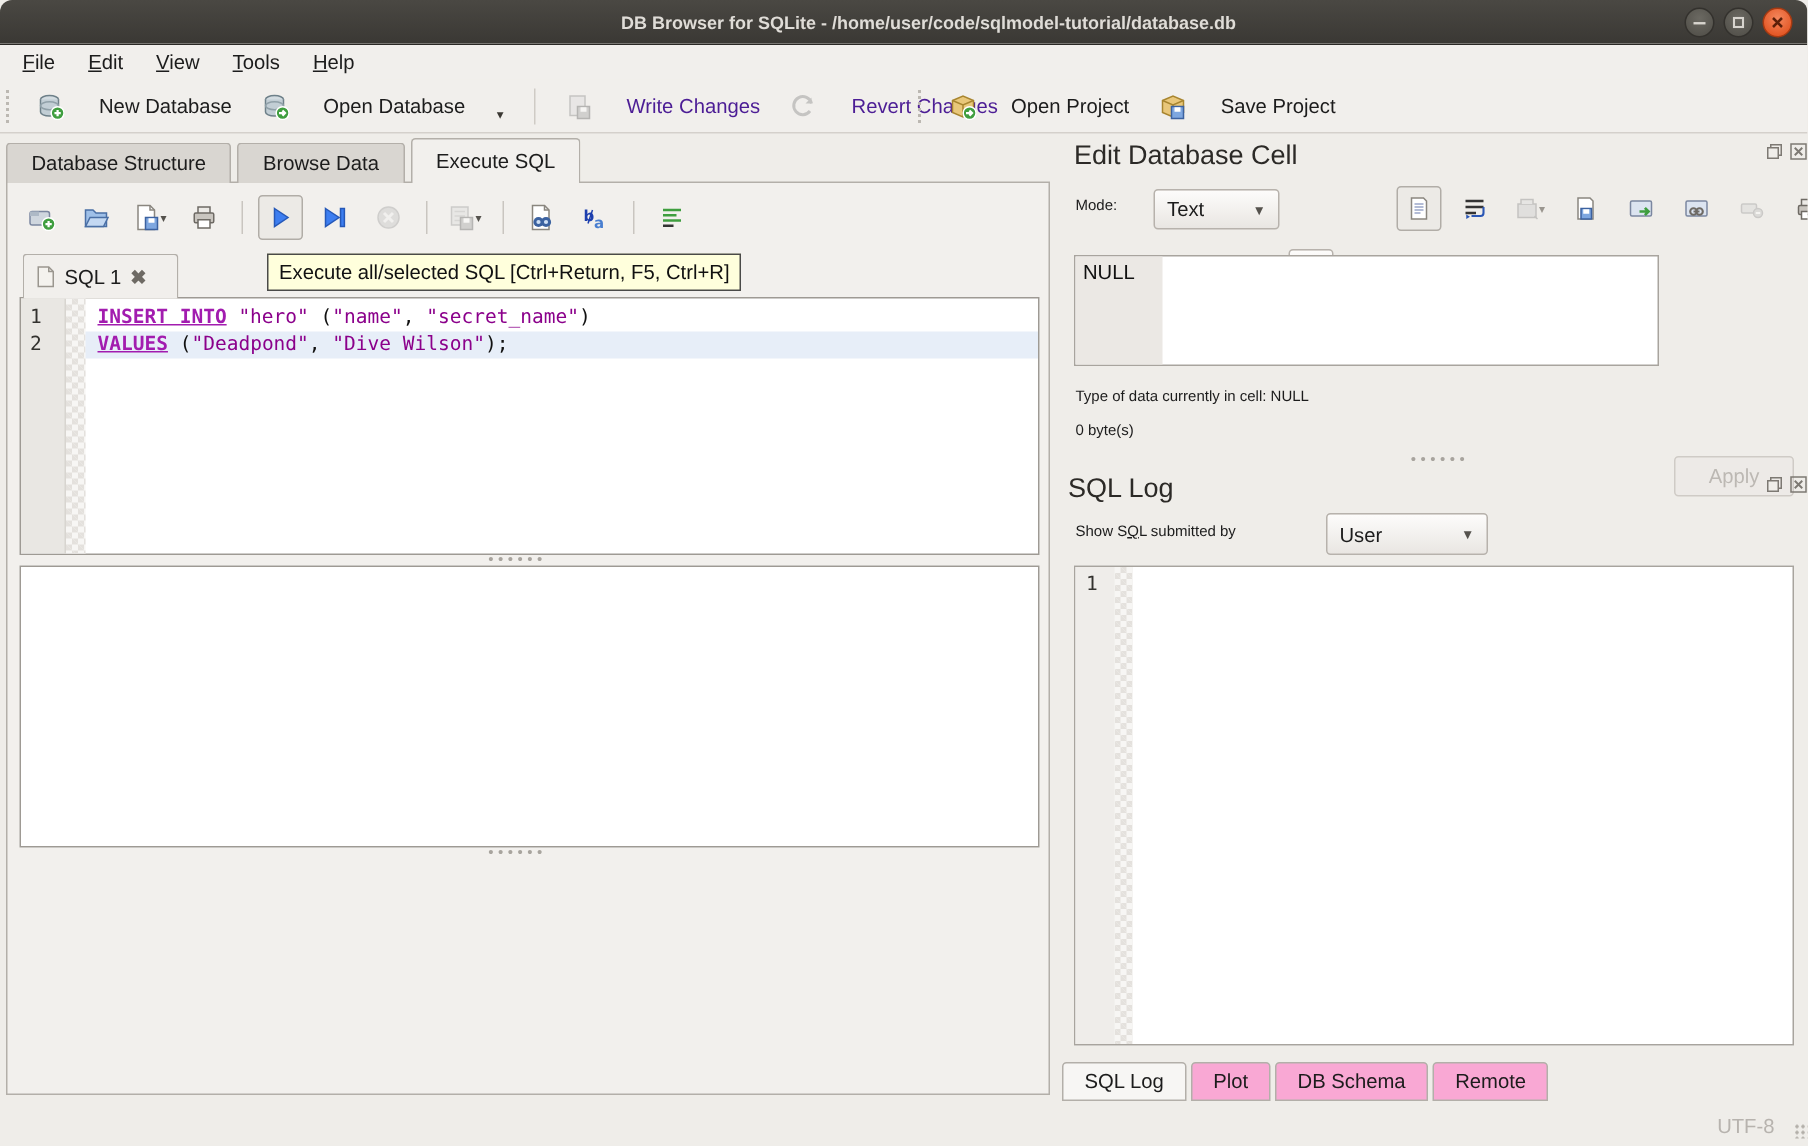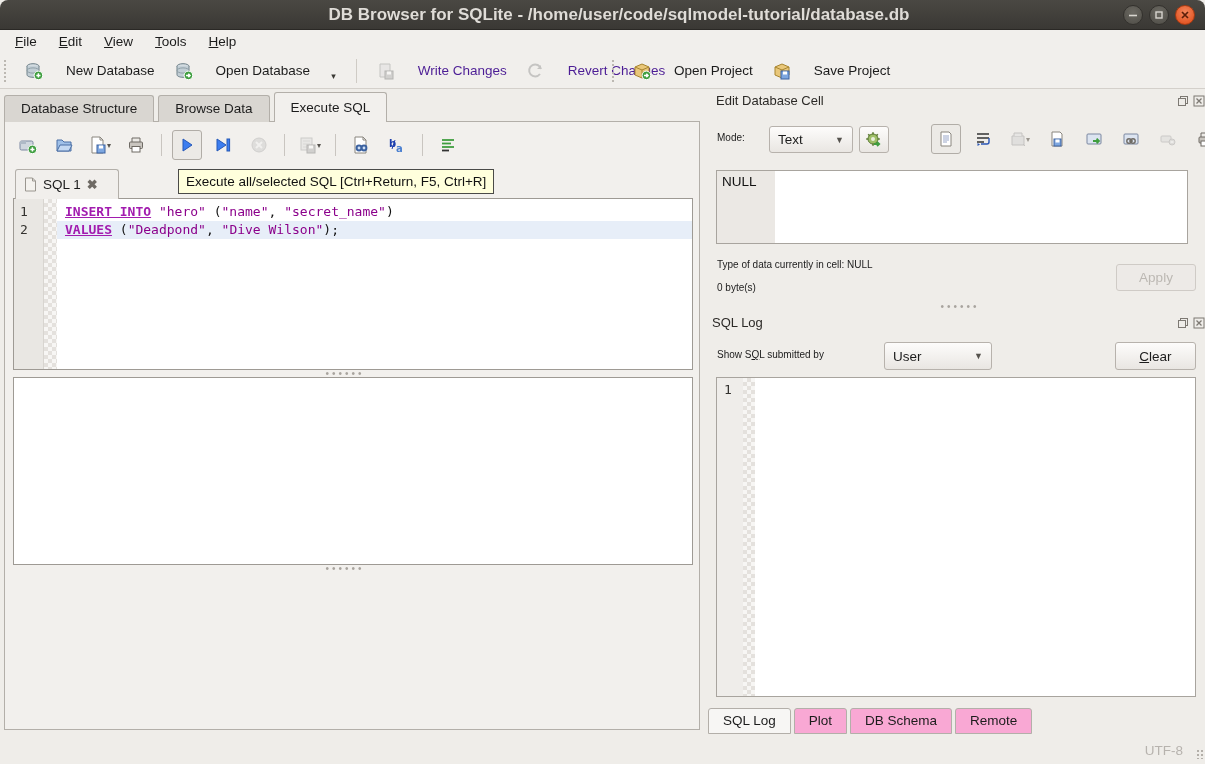--- a/index.html
+++ b/index.html
@@ -4,21 +4,21 @@
 <style>
   * { margin:0; padding:0; box-sizing:border-box; }
   html,body { width:1205px; height:764px; }
   body { font-family:"Liberation Sans", sans-serif; background:#efede9; overflow:hidden; position:relative; color:#1c1c1c; }
   u { text-decoration:underline; }
 
   
   #titlebar { position:absolute; left:0; top:0; width:1205px; height:30px;
     background:linear-gradient(#4a4843,#3a3834); border-radius:8px 8px 0 0;
     border-bottom:1px solid #2a2825; display:flex; align-items:center; justify-content:center; }
-  #window-title { color:#dfdcd7; font-weight:bold; font-size:17px;margin-left:33px; }
+  #window-title { color:#dfdcd7; font-weight:bold; font-size:12px;margin-left:33px; }
   #win-controls { position:absolute; right:10px; top:5px; display:flex; gap:6px; }
   .winbtn { width:20px; height:20px; border-radius:50%; display:flex; align-items:center; justify-content:center;
     background:radial-gradient(circle at 50% 35%, #6b6962, #4e4c46); border:1px solid #33312d;
     color:#cfccc6; font-size:11px; line-height:1; }
   .winbtn.close { background:radial-gradient(circle at 50% 35%, #f4875d, #dd4814); border-color:#a63a12; color:#5c1f09; font-weight:bold; }
   .winbtn svg { display:block; }
 
   
   #menubar { position:absolute; left:0; top:30px; width:1205px; height:23px; background:#f1efec;
     display:flex; align-items:center; padding-left:4px; font-size:13.5px; }
@@ -80,33 +80,33 @@
      font-size:12.5px; color:#8d8a86; padding:5px 8px; }
 
   .hsplit { position:absolute; left:0; width:680px; height:5px; display:flex; align-items:center; justify-content:center; }
   .dots { letter-spacing:3px; color:#a8a49e; font-size:10px; line-height:4px; }
 
   
   #tooltip { position:absolute; left:178px; top:169px; height:25px; background:#ffffdc; border:1px solid #4a4a48;
     font-size:13.5px; display:flex; align-items:center; padding:0 7px; z-index:50; color:#111; }
 
   
-  .dock-title { position:absolute; font-size:13px; color:#2c2a27; }
+  .dock-title { position:absolute; font-size:18px; color:#2c2a27; }
   .dock-btns { position:absolute; display:flex; gap:3px; }
   .dock-btn { width:13px; height:13px; display:flex; align-items:center; justify-content:center; }
   .label13 { font-size:10px; }
 
   .btn { background:linear-gradient(#fdfcfb,#e9e6e2); border:1px solid #b7b2ac; border-radius:3px;
-    font-size:13.5px; font-family:inherit; color:#1c1c1c; display:flex; align-items:center; justify-content:center; }
+    font-size:13.5px; font-family:inherit; color:#1c1c1c; display:flex; align-items:center; justify-content:center;margin-top:40px; }
   .btn.disabled { background:#edeae7; color:#bcb8b3; border-color:#cfcbc6; }
   .combo { background:linear-gradient(#fdfcfb,#e9e6e2); border:1px solid #b7b2ac; border-radius:3px;
     font-size:13.5px; display:flex; align-items:center; padding:0 8px; position:relative; }
   .combo .arrow { position:absolute; right:8px; font-size:9px; color:#55524d; }
 
-  #cellbox { position:absolute; left:716px; top:170px; width:472px; height:74px; background:#fff; border:1px solid #a8a49e; }
+  #cellbox { position:absolute; left:716px; top:170px; width:390px; height:74px; background:#fff; border:1px solid #a8a49e; }
   #cellbox .strip { position:absolute; left:0; top:0; width:58px; height:100%; background:#ebe8e4; }
   #cellvalue { position:absolute; left:5px; top:3px; font-size:13.5px; color:#111; }
 
   #logarea { position:absolute; left:716px; top:377px; width:480px; height:320px; background:#fff; border:1px solid #a8a49e; display:flex;
     font-family:"DejaVu Sans Mono", monospace; font-size:13px; }
   #loggutter { width:26px; background:#efedea; padding:4px 0 0 7px; color:#33322f; }
   #logfold { width:12px; background-color:#f7f6f4;
      background-image:linear-gradient(45deg,#e4e1dd 25%,transparent 25%,transparent 75%,#e4e1dd 75%),
                       linear-gradient(45deg,#e4e1dd 25%,transparent 25%,transparent 75%,#e4e1dd 75%);
      background-size:8px 8px; background-position:0 0,4px 4px; }

